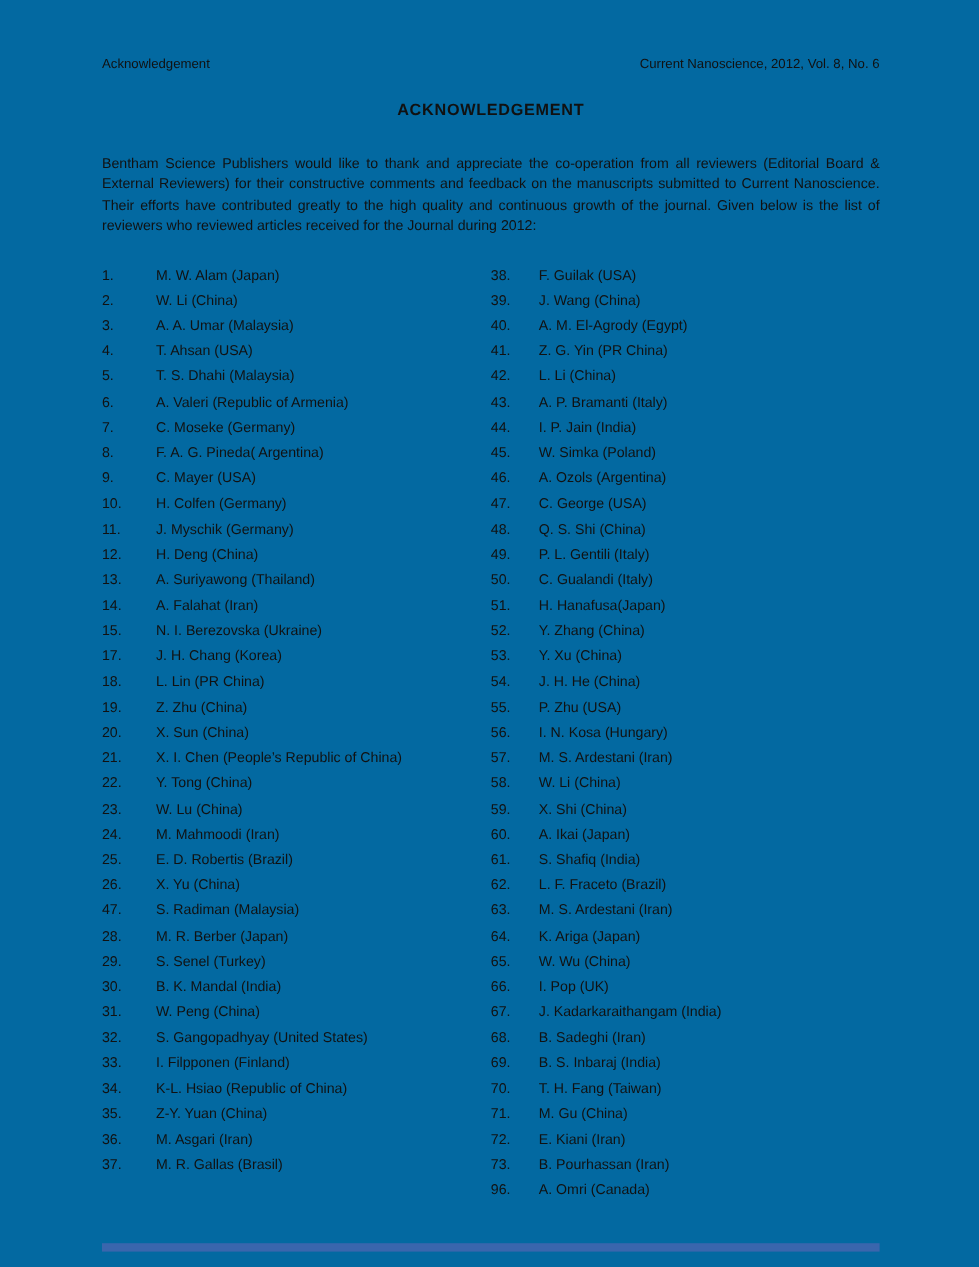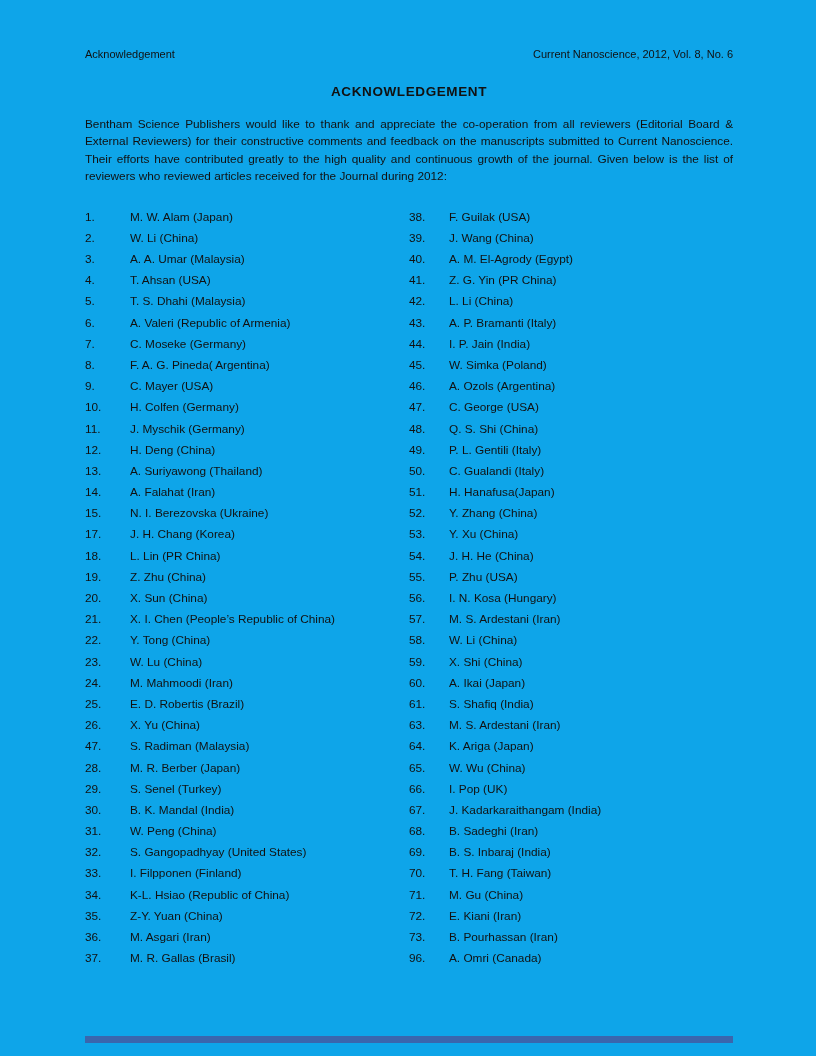--- a/index.html
+++ b/index.html
@@ -5,21 +5,21 @@
   * { margin: 0; padding: 0; box-sizing: border-box; }
   html, body { background: #ffffff; }
   body {
     font-family: "Liberation Sans", "DejaVu Sans", sans-serif;
     color: #1a1a1a;
   }
   .page {
     position: relative;
     width: 816px;
     height: 1056px;
-    background: #0ea5e9;
+    background: #0369a1;
     overflow: hidden;
   }
   .content {
     position: absolute;
     left: 85px;
     top: 48px;
     width: 648px;
   }
   .running-head {
     display: flex;
@@ -30,21 +30,21 @@
   }
   .doc-title {
     text-align: center;
     font-size: 13.5px;
     font-weight: 600;
     letter-spacing: 0.6px;
     margin-top: 24px;
     color: #111111;
   }
   .intro {
-    margin-top: 17px;
+    margin-top: 29px;
     font-size: 11.8px;
     line-height: 17.4px;
     text-align: justify;
     color: #111111;
   }
   .reviewer-list {
     display: flex;
     margin-top: 24px;
   }
   .col {
@@ -385,20 +385,24 @@
   <div class="row">
     <span class="num">60.</span>
     <span class="name">A. Ikai (Japan)</span>
   </div>
 
   <div class="row">
     <span class="num">61.</span>
     <span class="name">S. Shafiq (India)</span>
   </div>
 
+  <div class="row">
+    <span class="num">62.</span>
+    <span class="name">L. F. Fraceto (Brazil)</span>
+  </div>
 
   <div class="row">
     <span class="num">63.</span>
     <span class="name">M. S. Ardestani (Iran)</span>
   </div>
 
   <div class="row">
     <span class="num">64.</span>
     <span class="name">K. Ariga (Japan)</span>
   </div>

